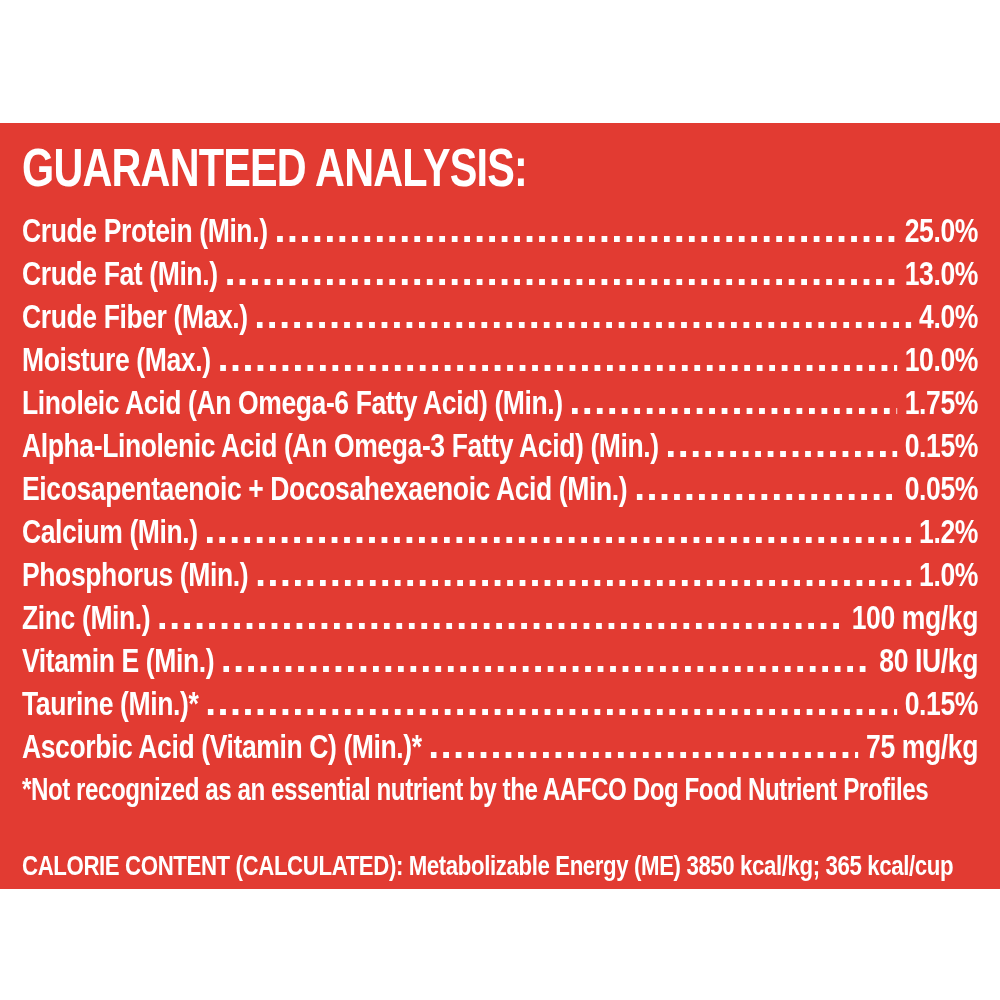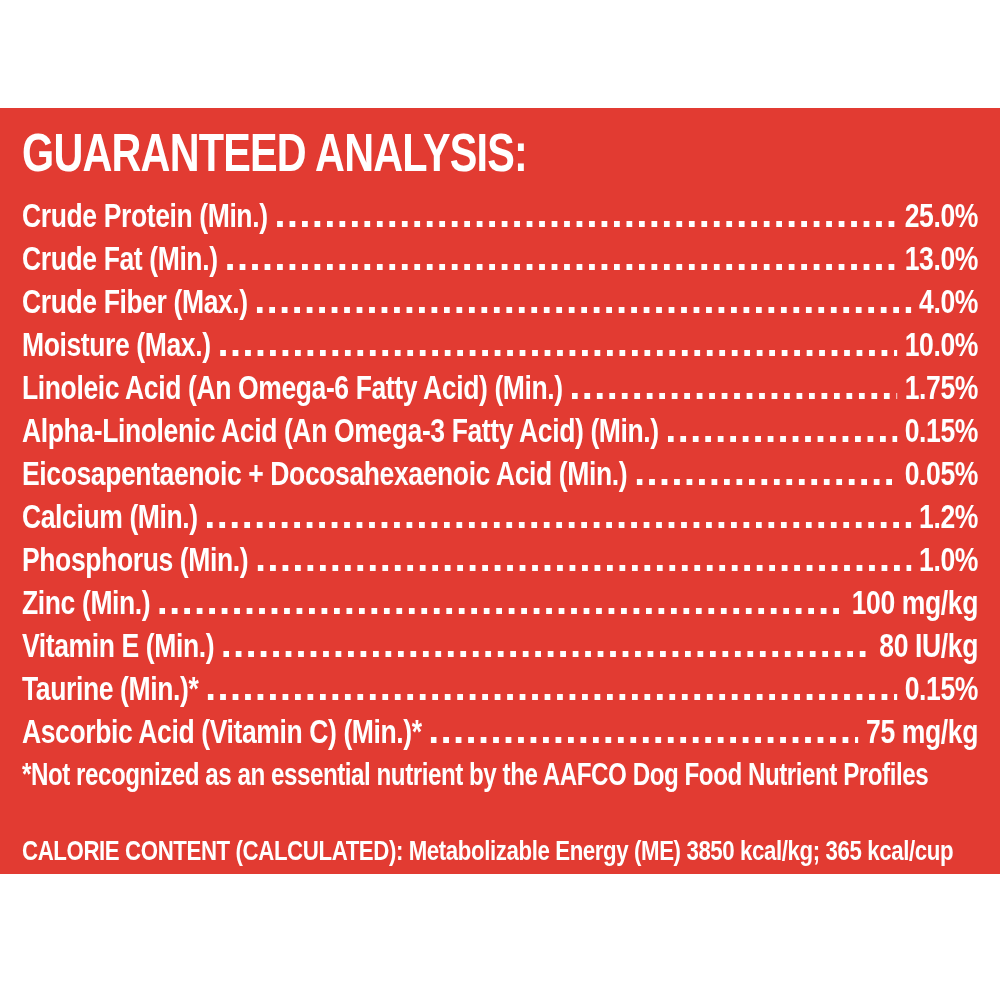--- a/index.html
+++ b/index.html
@@ -13,21 +13,21 @@
     overflow: hidden;
   }
   .page {
     position: relative;
     width: 1000px;
     height: 1000px;
     background: #ffffff;
   }
   .panel {
     position: absolute;
-    top: 108px;
+    top: 123px;
     left: 0;
     width: 1000px;
     height: 766px;
     background: #e23b32;
     color: #ffffff;
     box-sizing: border-box;
     padding: 16px 22px 0 22px;
     overflow: hidden;
   }
   

